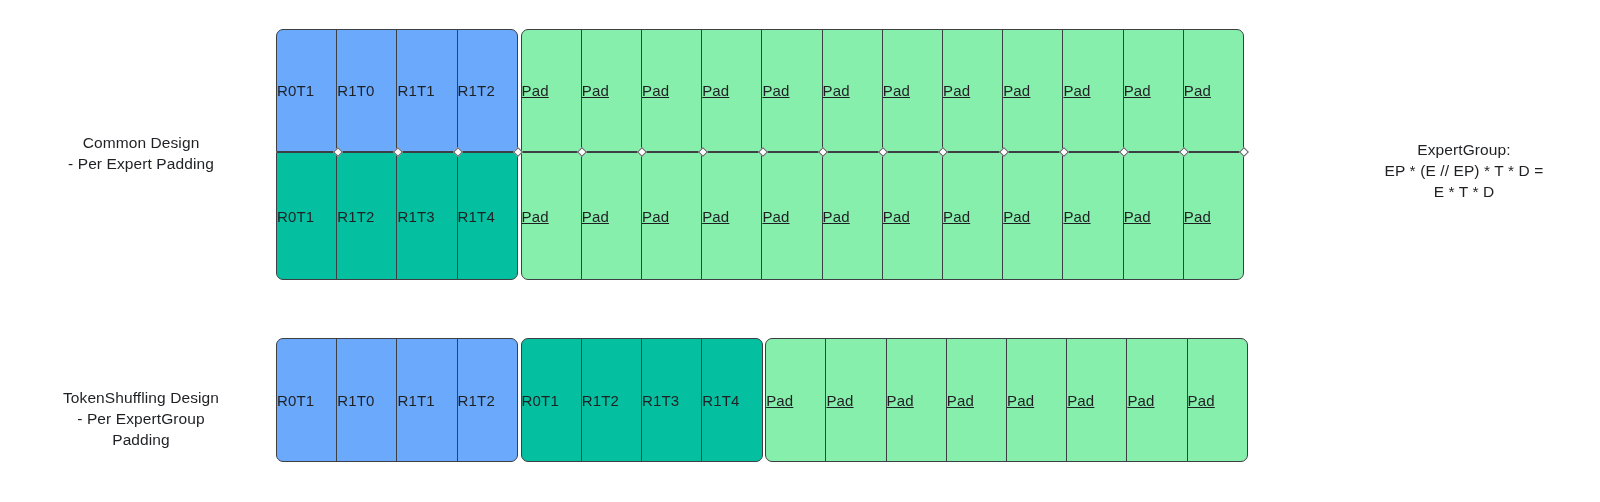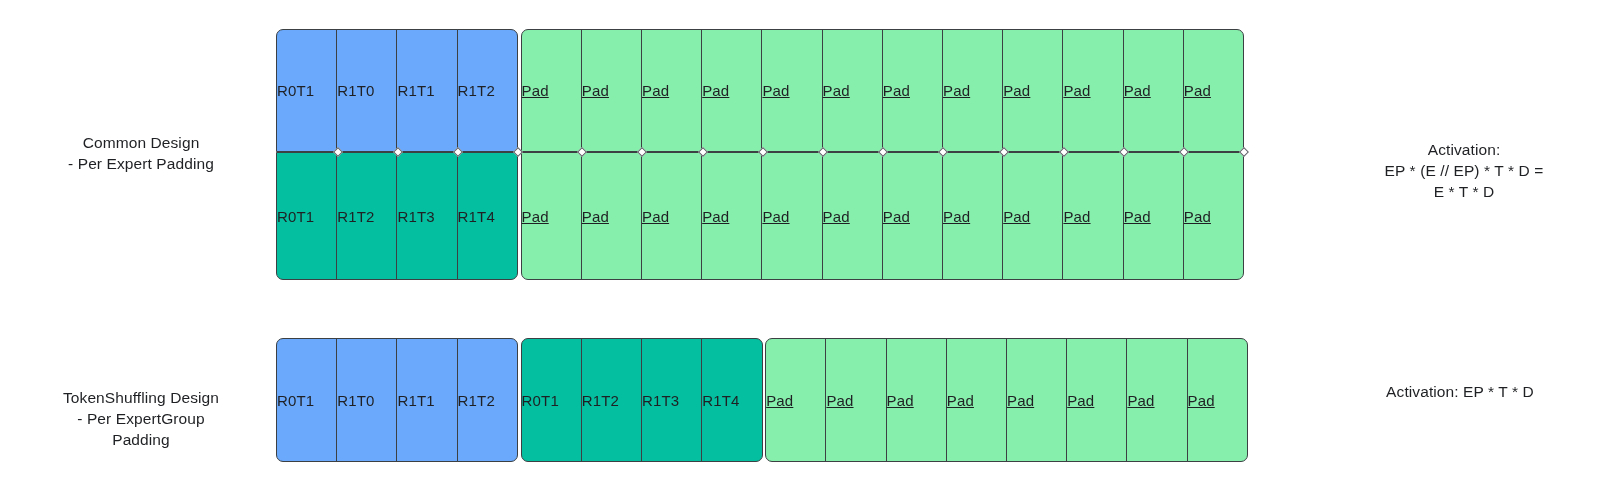--- a/index.html
+++ b/index.html
@@ -135,25 +135,24 @@
 
 <div class="canvas">
 
   <div class="side-label label-left-top">Common Design
 - Per Expert Padding</div>
 
   <div class="side-label label-left-bottom">TokenShuffling Design
 - Per ExpertGroup
 Padding</div>
 
-  <div class="side-label label-right-top">Activation:
+  <div class="side-label label-right-top">ExpertGroup:
 EP * (E // EP) * T * D =
 E * T * D</div>
 
-  <div class="side-label label-right-bottom">Activation: EP * T * D</div>
 
   <div class="row" id="row-a-upper">
       <div class="group">
         <div class="cell blue">
           <span>R0T1</span>
         </div>
         <div class="cell blue">
           <span>R1T0</span>
         </div>
         <div class="cell blue">

